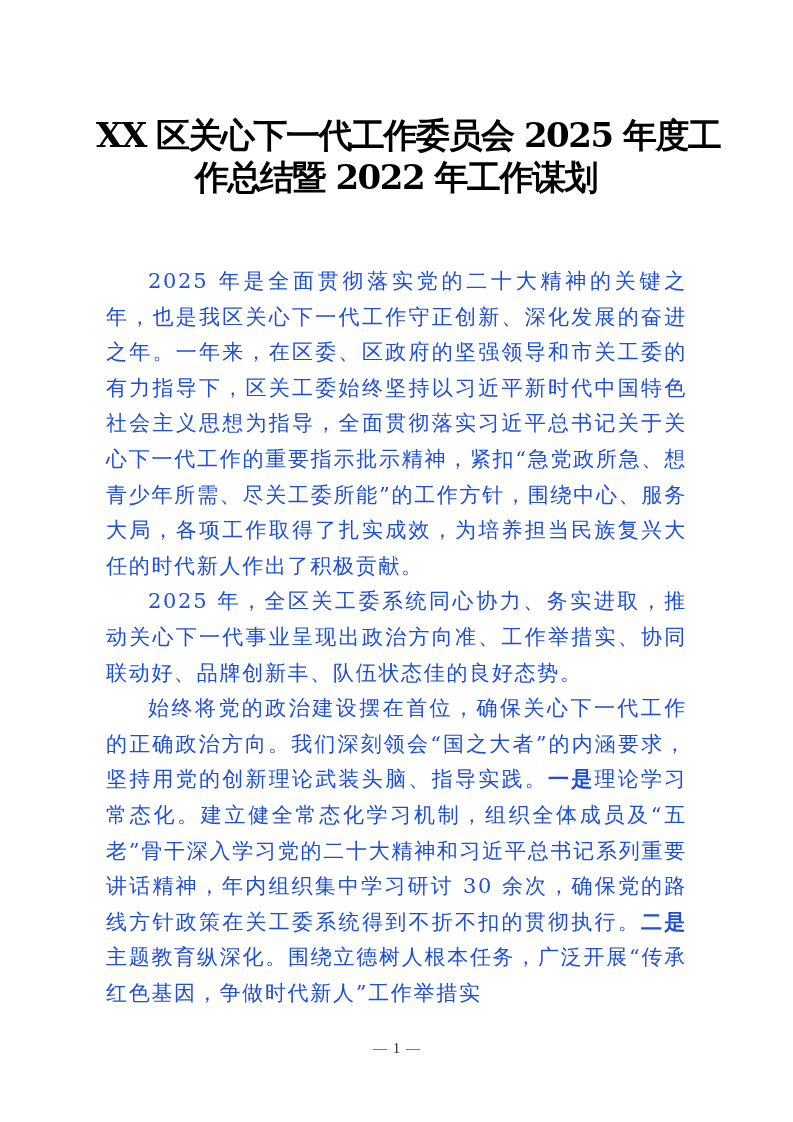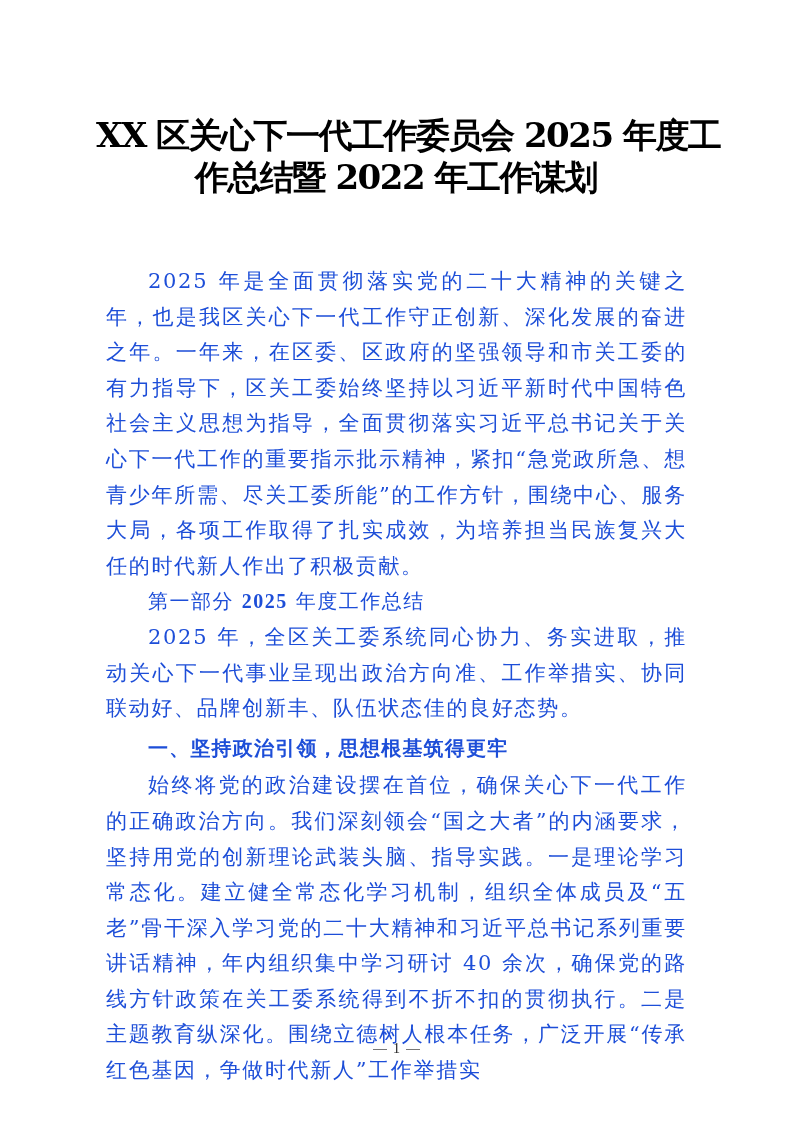--- a/index.html
+++ b/index.html
@@ -61,21 +61,21 @@
     }
     .body p.h1 .num { font-family: "Liberation Serif", "DejaVu Serif", serif; font-weight: bold; }
     .body p.h2 {
       font-family: "DejaVu Sans", "Liberation Sans", sans-serif;
       font-weight: bold;
       font-size: 20px;
       letter-spacing: 1.2px;
       padding-top: 4px;
       padding-bottom: 2px;
     }
-    .bold-lead { font-family: "DejaVu Sans", "Liberation Sans", sans-serif; font-weight: normal; }
+    .bold-lead { font-family: "DejaVu Sans", "Liberation Sans", sans-serif; font-weight: bold; }
     .footer {
       position: absolute;
       left: 0;
       width: 793px;
       top: 1041px;
       text-align: center;
       font-family: "Liberation Serif", "DejaVu Serif", serif;
       font-size: 14px;
       color: #222222;
     }
@@ -94,26 +94,24 @@
 <div class="page">
 
   <h1 class="title">
     <span class="line">XX 区关心下一代工作委员会 2025 年度工</span>
     <span class="line">作总结暨 2022 年工作谋划</span>
   </h1>
 
   <div class="body">
     <p>2025 年是全面贯彻落实党的二十大精神的关键之年，也是我区关心下一代工作守正创新、深化发展的奋进之年。一年来，在区委、区政府的坚强领导和市关工委的有力指导下，区关工委始终坚持以习近平新时代中国特色社会主义思想为指导，全面贯彻落实习近平总书记关于关心下一代工作的重要指示批示精神，紧扣“急党政所急、想青少年所需、尽关工委所能”的工作方针，围绕中心、服务大局，各项工作取得了扎实成效，为培养担当民族复兴大任的时代新人作出了积极贡献。</p>
 
-    <p class="h1"><span>第一部分 </span><span class="num">2025</span><span> 年度工作总结</span></p>
 
     <p>2025 年，全区关工委系统同心协力、务实进取，推动关心下一代事业呈现出政治方向准、工作举措实、协同联动好、品牌创新丰、队伍状态佳的良好态势。</p>
 
-    <p class="h2">一、坚持政治引领，思想根基筑得更牢</p>
 
-    <p><span>始终将党的政治建设摆在首位，确保关心下一代工作的正确政治方向。我们深刻领会“国之大者”的内涵要求，坚持用党的创新理论武装头脑、指导实践。</span><span class="bold-lead">一是</span><span>理论学习常态化。建立健全常态化学习机制，组织全体成员及“五老”骨干深入学习党的二十大精神和习近平总书记系列重要讲话精神，年内组织集中学习研讨 40 余次，确保党的路线方针政策在关工委系统得到不折不扣的贯彻执行。</span><span class="bold-lead">二是</span><span>主题教育纵深化。围绕立德树人根本任务，广泛开展“传承红色基因，争做时代新人”工作举措实</span></p>
+    <p><span>始终将党的政治建设摆在首位，确保关心下一代工作的正确政治方向。我们深刻领会“国之大者”的内涵要求，坚持用党的创新理论武装头脑、指导实践。</span><span class="bold-lead">一是</span><span>理论学习常态化。建立健全常态化学习机制，组织全体成员及“五老”骨干深入学习党的二十大精神和习近平总书记系列重要讲话精神，年内组织集中学习研讨 30 余次，确保党的路线方针政策在关工委系统得到不折不扣的贯彻执行。</span><span class="bold-lead">二是</span><span>主题教育纵深化。围绕立德树人根本任务，广泛开展“传承红色基因，争做时代新人”工作举措实</span></p>
   </div>
 
   <div class="footer">
     <span class="dash"></span><span>1</span><span class="dash"></span>
   </div>
 
 </div>
 
 </body></html>

